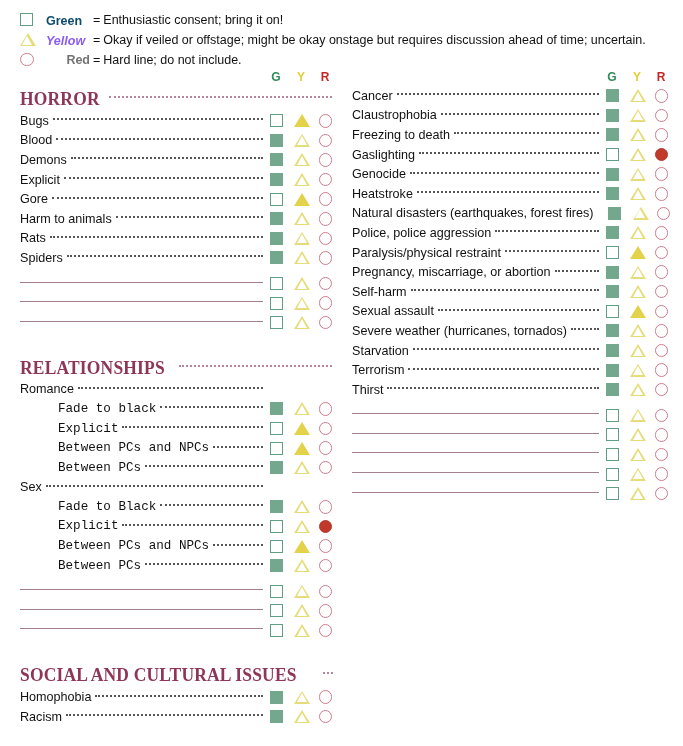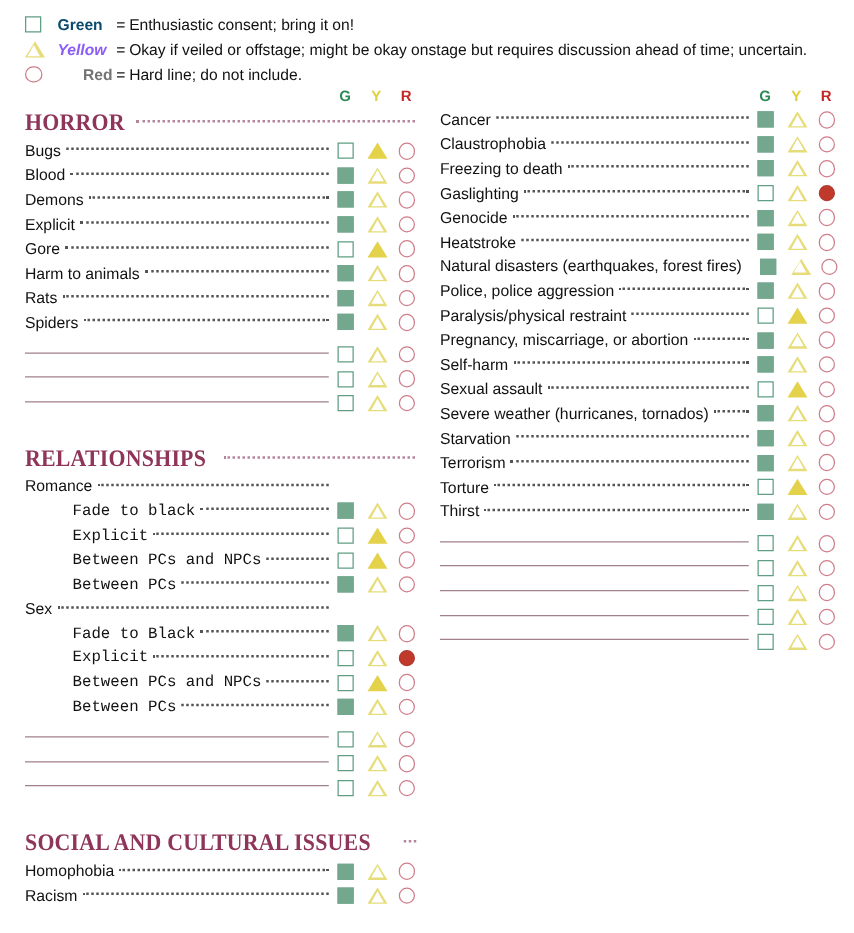--- a/index.html
+++ b/index.html
@@ -808,35 +808,20 @@
               </span>
               <span class="cell">
                 <span class="tri"></span>
               </span>
               <span class="cell">
                 <span class="cir"></span>
               </span>
             </span>
           </div>
           <div class="row">
-            <span class="label">Torture</span>
-            <span class="leader"></span>
-            <span class="marks">
-              <span class="cell">
-                <span class="sq"></span>
-              </span>
-              <span class="cell">
-                <span class="tri fill"></span>
-              </span>
-              <span class="cell">
-                <span class="cir"></span>
-              </span>
-            </span>
-          </div>
-          <div class="row">
             <span class="label">Thirst</span>
             <span class="leader"></span>
             <span class="marks">
               <span class="cell">
                 <span class="sq fill"></span>
               </span>
               <span class="cell">
                 <span class="tri"></span>
               </span>
               <span class="cell">

